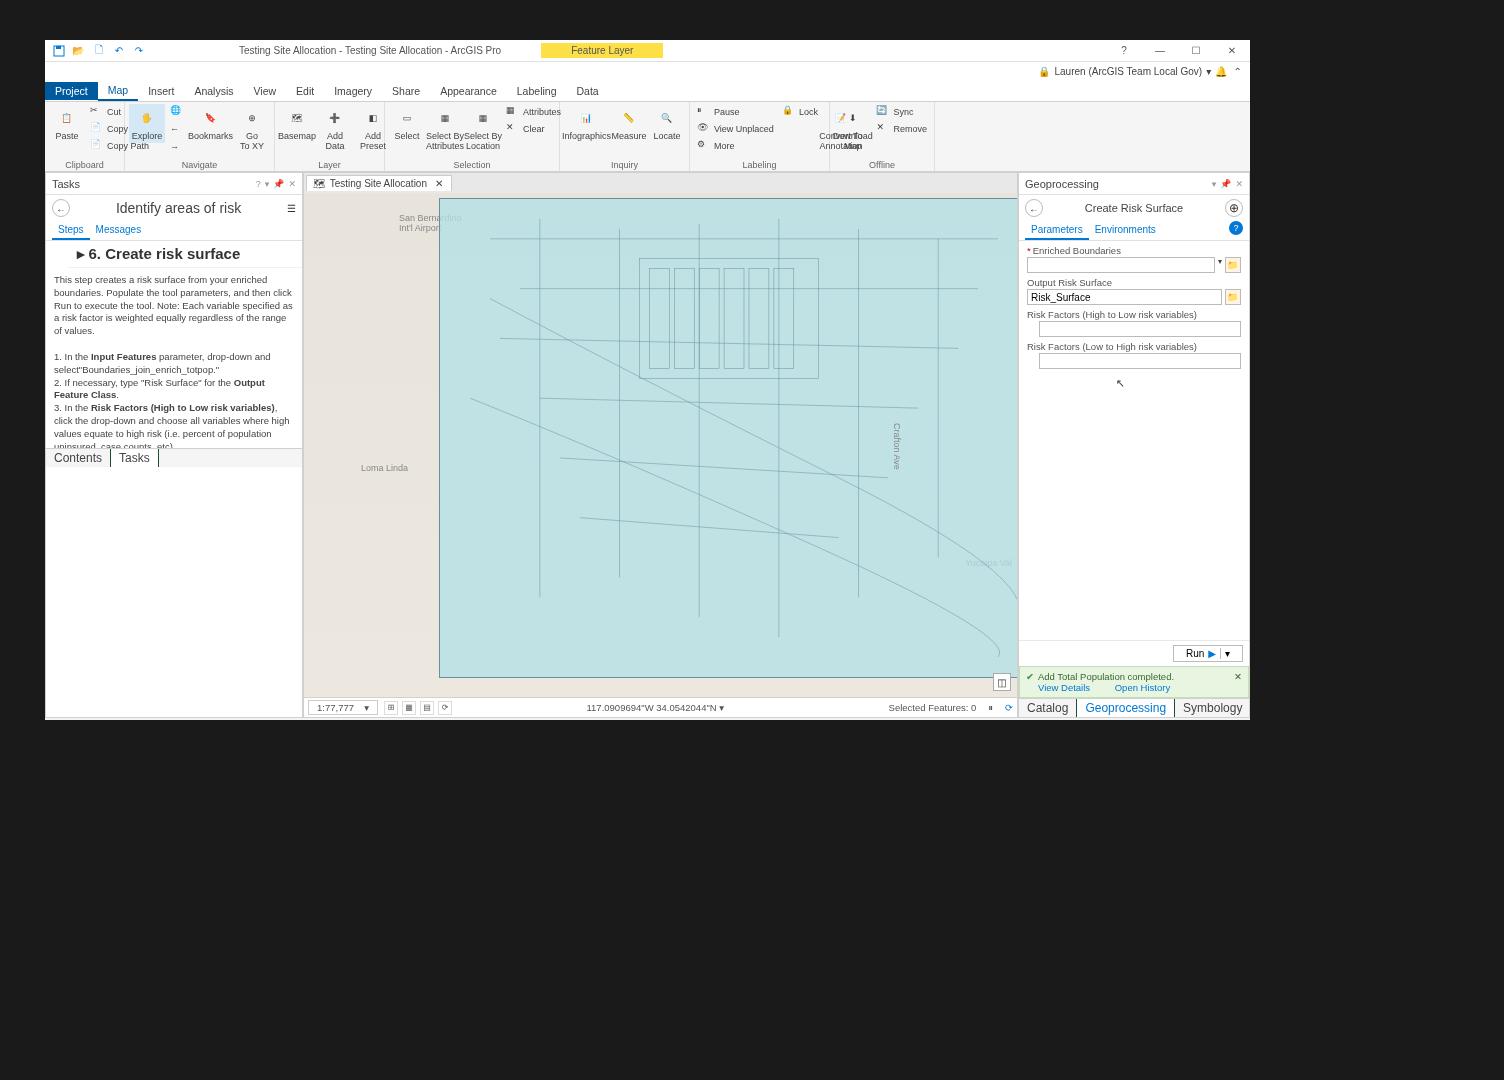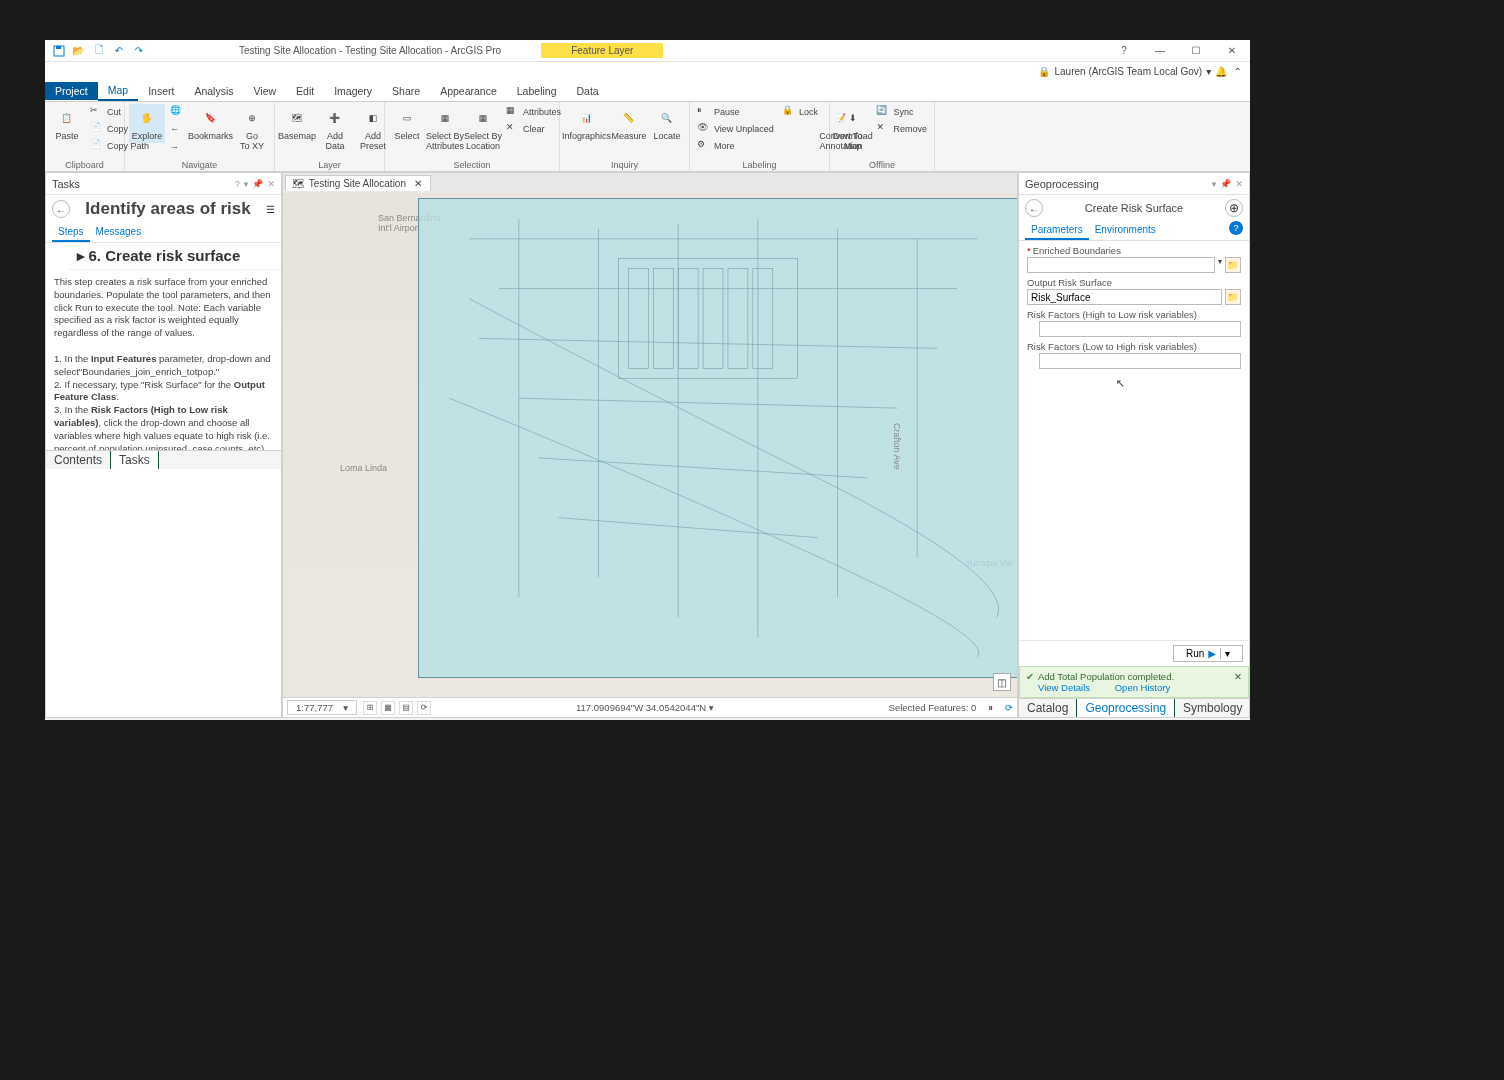--- a/index.html
+++ b/index.html
@@ -22,28 +22,28 @@
 .ribbon-group { border-right: 1px solid #e0e0e0; padding: 2px 4px; display: flex; flex-direction: column; position: relative; }
 .ribbon-group-label { position: absolute; bottom: 0; left: 0; right: 0; text-align: center; font-size: 9px; color: #666; padding-bottom: 1px; }
 .ribbon-content { display: flex; align-items: flex-start; gap: 2px; height: 56px; }
 .ribbon-btn-lg { display: flex; flex-direction: column; align-items: center; padding: 2px 4px; cursor: pointer; font-size: 9px; color: #444; min-width: 36px; }
 .ribbon-btn-lg .ico { width: 24px; height: 24px; display: flex; align-items: center; justify-content: center; margin-bottom: 1px; }
 .ribbon-btn-sm { display: flex; align-items: center; gap: 3px; padding: 1px 3px; cursor: pointer; font-size: 9px; color: #444; white-space: nowrap; }
 .ribbon-btn-sm .ico { width: 14px; height: 14px; }
 .ribbon-col { display: flex; flex-direction: column; gap: 1px; }
 .workspace { display: flex; height: 546px; }
 .pane { background: #fff; border: 1px solid #d0d0d0; display: flex; flex-direction: column; }
-.pane-left { width: 237px; }
+.pane-left { width: 258px; }
 .pane-center { flex: 1; position: relative; }
 .pane-right { width: 232px; }
 .pane-header { height: 22px; padding: 3px 6px; border-bottom: 1px solid #e0e0e0; display: flex; align-items: center; font-size: 11px; color: #444; }
 .pane-header .icons { margin-left: auto; display: flex; gap: 4px; font-size: 9px; color: #999; }
 .task-title-row { display: flex; align-items: center; padding: 4px 6px; }
 .task-title-row .back { width: 18px; height: 18px; border: 1px solid #bbb; border-radius: 50%; display: flex; align-items: center; justify-content: center; font-size: 10px; cursor: pointer; }
-.task-title-row .title { flex: 1; text-align: center; font-size: 17px; color: #444; font-weight: bold; }
+.task-title-row .title { flex: 1; text-align: center; font-size: 14px; color: #444; }
 .task-tabs { display: flex; border-bottom: 1px solid #e0e0e0; padding: 0 6px; font-size: 10px; }
 .task-tab { padding: 3px 6px; cursor: pointer; color: #0078d4; }
 .task-tab.active { border-bottom: 2px solid #0078d4; }
 .task-step { padding: 4px 8px; font-size: 15px; font-weight: bold; color: #333; border-bottom: 1px solid #f0f0f0; margin-left: 23px; }
 .task-desc { padding: 6px 8px; font-size: 9.5px; color: #444; line-height: 1.35; overflow-y: auto; height: 180px; }
 .task-footer { margin-top: auto; padding: 6px; border-top: 1px solid #e8e8e8; }
 .task-footer .hint { font-size: 9.5px; color: #444; margin-bottom: 4px; }
 .task-btns { display: flex; gap: 8px; align-items: center; }
 .task-btn { border: 1px solid #bbb; padding: 2px 14px; font-size: 10px; cursor: pointer; background: #fff; }
 .progress-row { display: flex; align-items: center; gap: 4px; font-size: 9px; color: #555; margin-top: 4px; }

